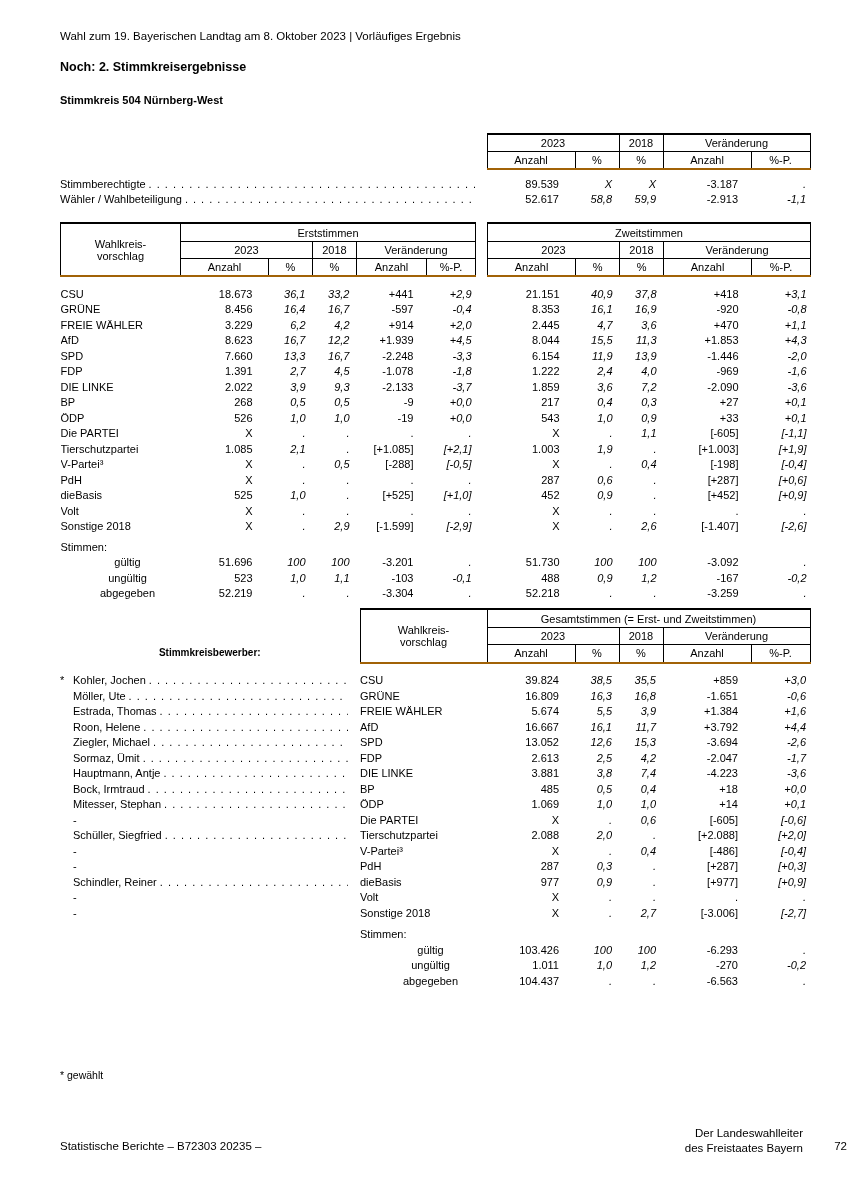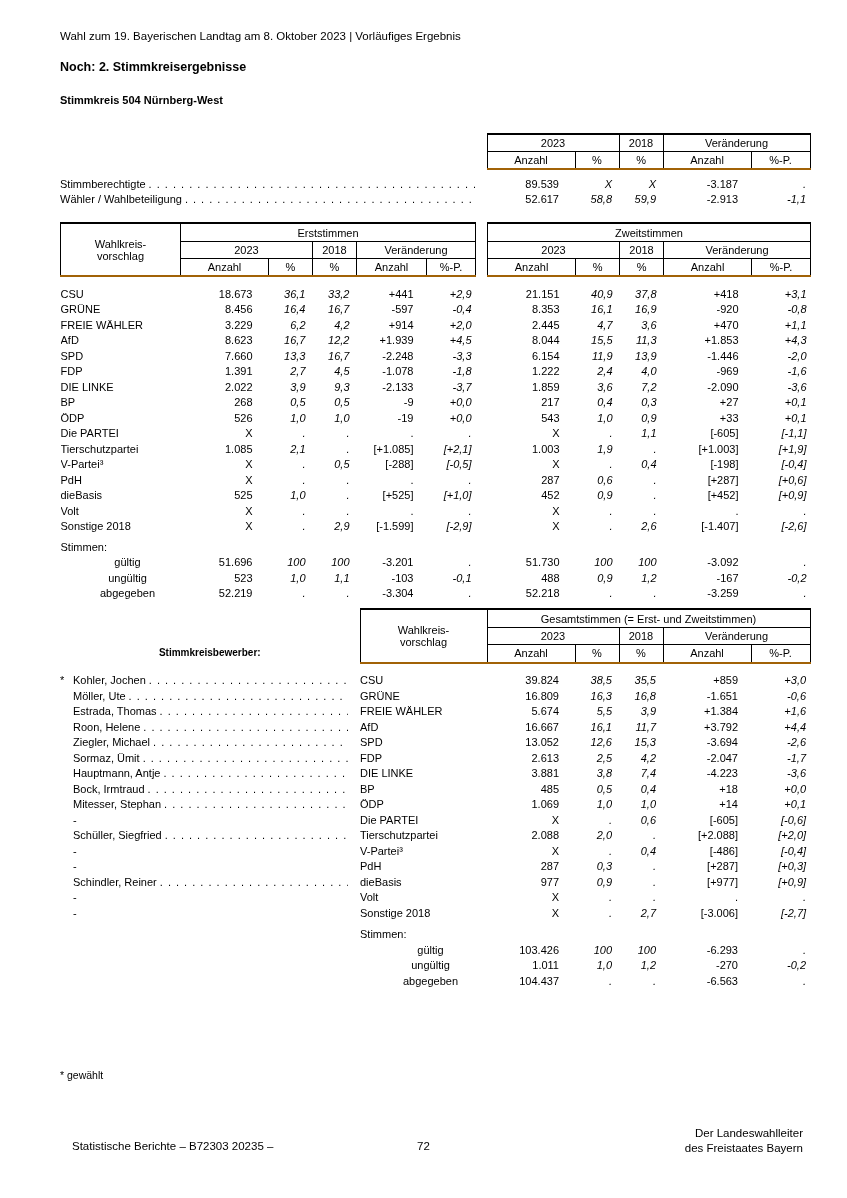--- a/index.html
+++ b/index.html
@@ -36,22 +36,22 @@
 
   .flexrow{display:flex;align-items:baseline;width:100%;}
   .star{display:inline-block;width:13px;flex:0 0 13px;}
   .leader{flex:1 1 auto;overflow:hidden;white-space:nowrap;letter-spacing:1px;
           padding:0 3px;}
   td.pad-end{padding-right:12px;margin-left:12px;}
   .bewerber{font-weight:bold;font-size:10px;text-align:left;vertical-align:bottom;
             padding-bottom:2px;}
 
   .footnote{left:60px;top:1069px;font-size:10.5px;}
-  .footer-left{left:72px;top:1140px;font-size:11.5px;}
-  .footer-page{left:0;top:1140px;width:847px;text-align:center;font-size:11.5px;}
+  .footer-left{left:60px;top:1140px;font-size:11.5px;}
+  .footer-page{left:0;top:1140px;width:847px;text-align:right;font-size:11.5px;}
   .footer-right{right:44px;top:1126px;font-size:11.5px;text-align:right;line-height:15px;}
 </style>
 </head>
 <body>
 
 <div class="page">
 
   <div class="abs doc-header">Wahl zum 19. Bayerischen Landtag am 8. Oktober 2023 | Vorläufiges Ergebnis</div>
   <div class="abs title1">Noch: 2. Stimmkreisergebnisse</div>
   <div class="abs title2">Stimmkreis 504 Nürnberg-West</div>

